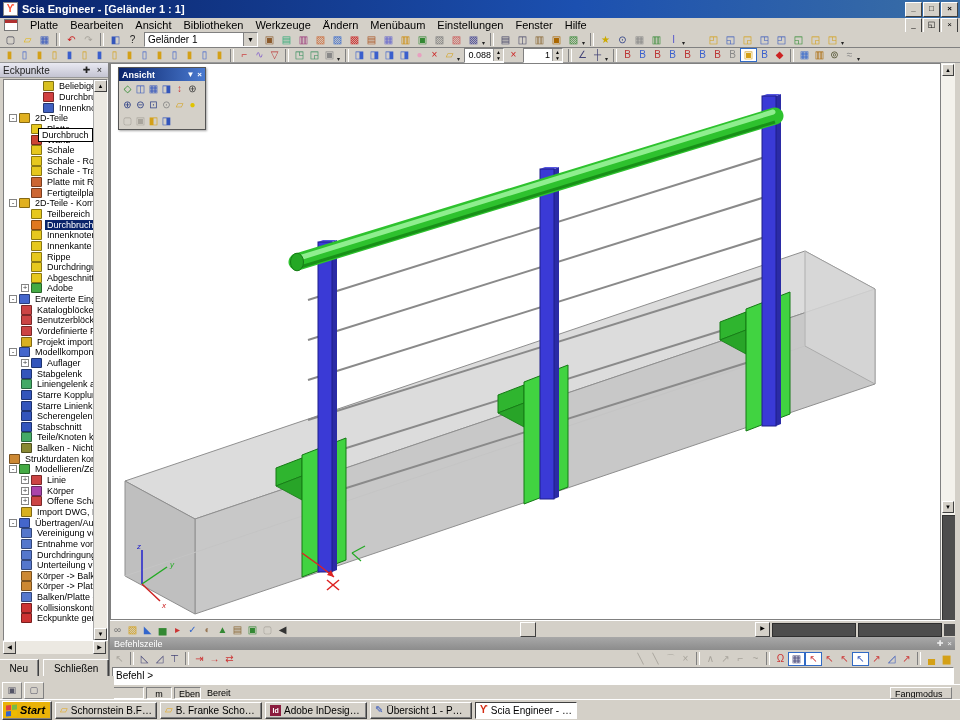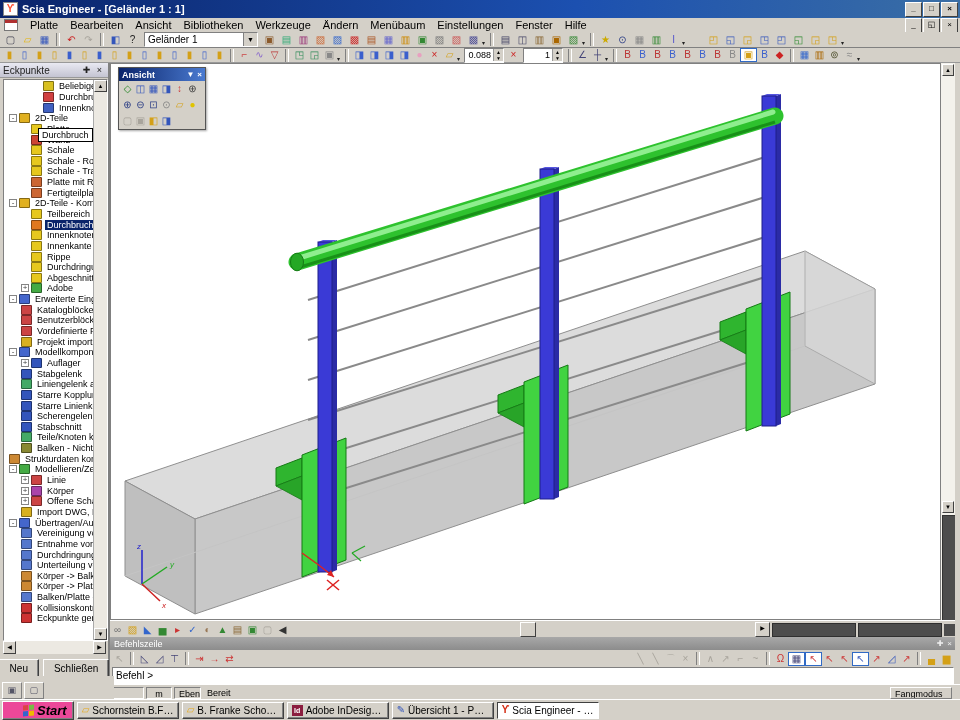--- a/index.html
+++ b/index.html
@@ -98,23 +98,23 @@
   #statusbar{left:110px;top:684px;width:850px;height:15px;background:#d4d0c8;display:flex;align-items:center;gap:2px;border-top:1px solid #fff}
   .scell{height:12px;border:1px solid;border-color:#808080 #fff #fff #808080;font-size:9px;line-height:12px;
     padding:0 4px;white-space:nowrap;overflow:hidden;box-sizing:border-box}
   #fangmode{margin-left:auto;margin-right:8px;border-color:#fff #808080 #808080 #fff;width:62px}
   #dockstrip{left:0;top:676px;width:110px;height:23px;background:#d4d0c8;display:flex;align-items:flex-end;padding:0 2px 2px}
   #dockstrip .dtab{width:18px;height:15px;background:#d4d0c8;border:1px solid;border-color:#fff #808080 #808080 #fff;
     font-size:9px;text-align:center;line-height:14px;margin-right:2px}
   
   #taskbar{left:0;top:699px;width:960px;height:21px;background:#d4d0c8;border-top:1px solid #fff;
     display:flex;align-items:center;padding:0 2px;box-sizing:border-box}
-  #startbtn{height:17px;display:flex;align-items:center;background:#ec4899;border:1px solid;
-    border-color:#fff #404040 #404040 #fff;box-shadow:inset -1px -1px 0 #808080;padding:0 6px 0 20px;
-    font-weight:bold;font-style:italic;font-size:13px;gap:3px}
+  #startbtn{height:17px;display:flex;align-items:center;background:#eab308;border:1px solid;
+    border-color:#fff #404040 #404040 #fff;box-shadow:inset -1px -1px 0 #808080;padding:0 6px 0 3px;
+    font-weight:bold;font-style:italic;font-size:11px;gap:3px}
   .flag{width:11px;height:11px;display:grid;grid-template-columns:5px 5px;grid-template-rows:5px 5px;gap:1px;transform:skewY(-6deg)}
   .flag i{display:block}
   .taskbtn{height:17px;display:flex;align-items:center;gap:3px;background:#d4d0c8;border:1px solid;
     border-color:#fff #404040 #404040 #fff;box-shadow:inset -1px -1px 0 #808080;margin-left:3px;
     padding:0 4px;font-size:10px;width:102px;overflow:hidden;white-space:nowrap;box-sizing:border-box}
   .taskbtn.active{background:#fff;border-color:#404040 #fff #fff #404040;box-shadow:none}
   .tbico{flex:none;font-size:10px;line-height:10px}
   .tb-folder{color:#e6a817}
   .tb-id{background:#8b1d3f;color:#fff;font-size:7px;font-weight:bold;width:11px;height:11px;
     line-height:11px;text-align:center;display:inline-block}

